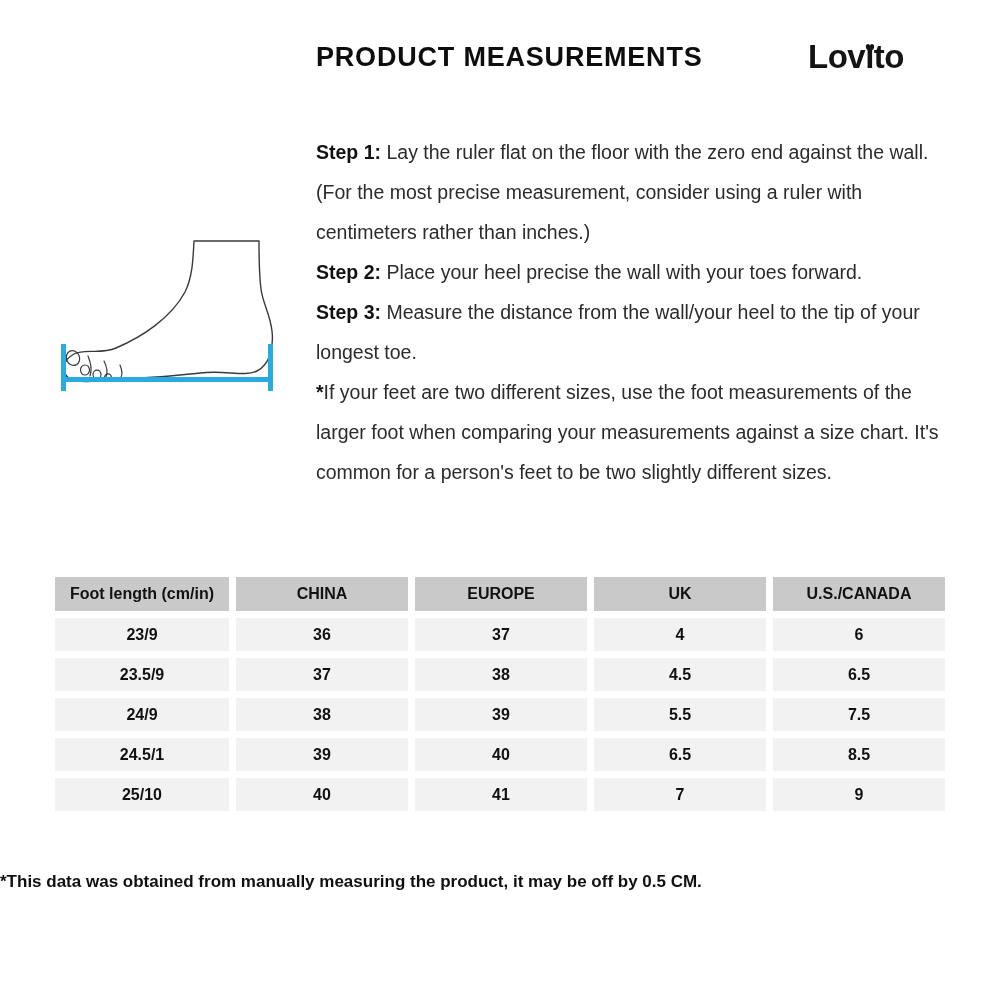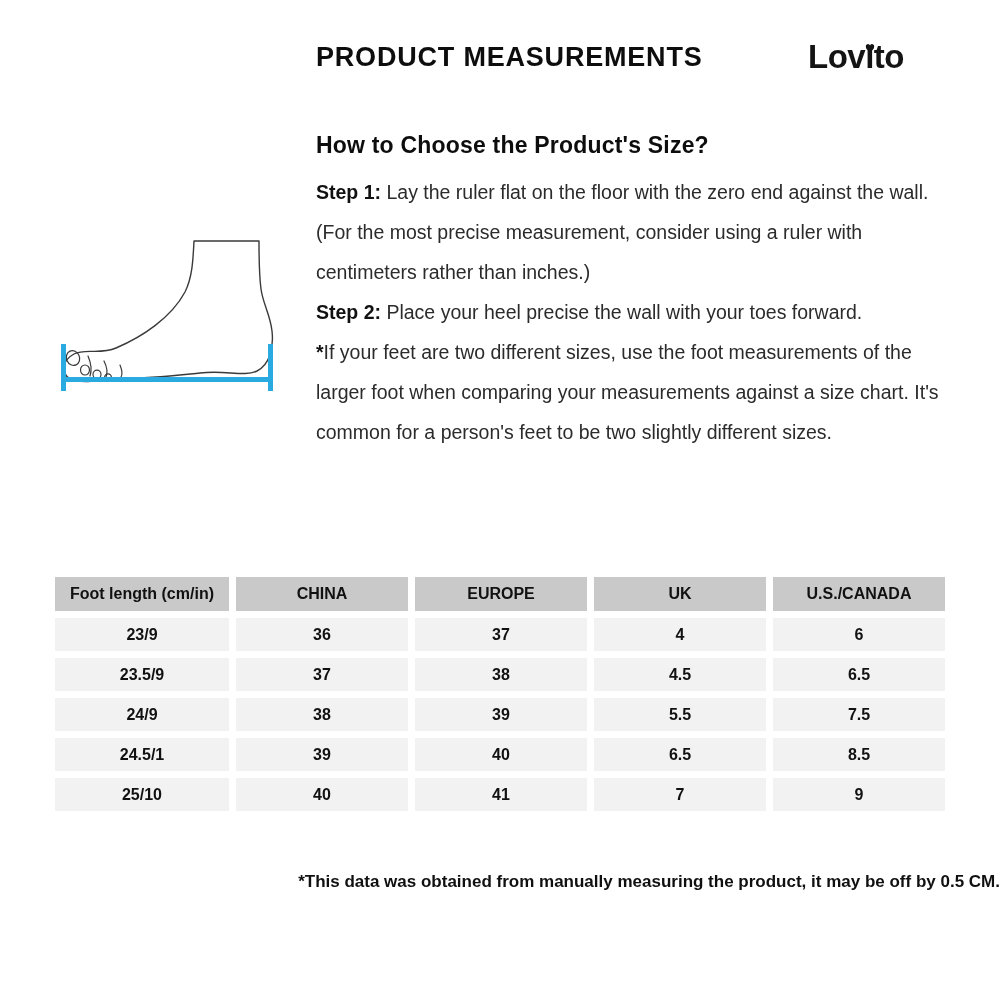--- a/index.html
+++ b/index.html
@@ -66,21 +66,21 @@
   }
   .size-table th:first-child{width:174px;}
   .size-table td{
     background:var(--row-bg);height:33px;
     font-size:16px;font-weight:700;color:#111;text-align:center;padding:0 4px;
   }
 
   
   .footer-note{
     position:absolute;left:0;top:872px;width:1000px;margin:0;
-    text-align:right;font-size:17px;font-weight:700;color:#101010;
+    text-align:left;font-size:17px;font-weight:700;color:#101010;
   }
 </style>
 </head>
 <body>
 
 <div class="page">
 
   <h1 class="page-title">PRODUCT MEASUREMENTS</h1>
 
   <div class="brand">
@@ -117,28 +117,31 @@
       <ellipse class="foot-detail" cx="49" cy="144.5" rx="4" ry="4.3"></ellipse>
       <ellipse class="foot-detail" cx="60" cy="147.5" rx="3.4" ry="3.6"></ellipse>
 
       <line class="bracket" x1="15.5" y1="114" x2="15.5" y2="161"></line>
       <line class="bracket" x1="222.5" y1="114" x2="222.5" y2="161"></line>
       <line class="bracket" x1="13" y1="149.5" x2="225" y2="149.5"></line>
     </svg>
   </div>
 
   <section class="instructions">
-    <h2>How to Choose the Product's Size?</h2>
     <p>
       <strong>Step 1:</strong>
       <span>Lay the ruler flat on the floor with the zero end against the wall. (For the most precise measurement, consider using a ruler with centimeters rather than inches.)</span>
     </p>
     <p>
       <strong>Step 2:</strong>
       <span>Place your heel precise the wall with your toes forward.</span>
+    </p>
+    <p>
+      <strong>Step 3:</strong>
+      <span>Measure the distance from the wall/your heel to the tip of your longest toe.</span>
     </p>
     <p><strong>*</strong><span>If your feet are two different sizes, use the foot measurements of the larger foot when comparing your measurements against a size chart. It's common for a person's feet to be two slightly different sizes.</span></p>
   </section>
 
   <table class="size-table">
       <thead>
         <tr>
           <th>Foot length (cm/in)</th>
           <th>CHINA</th>
           <th>EUROPE</th>

